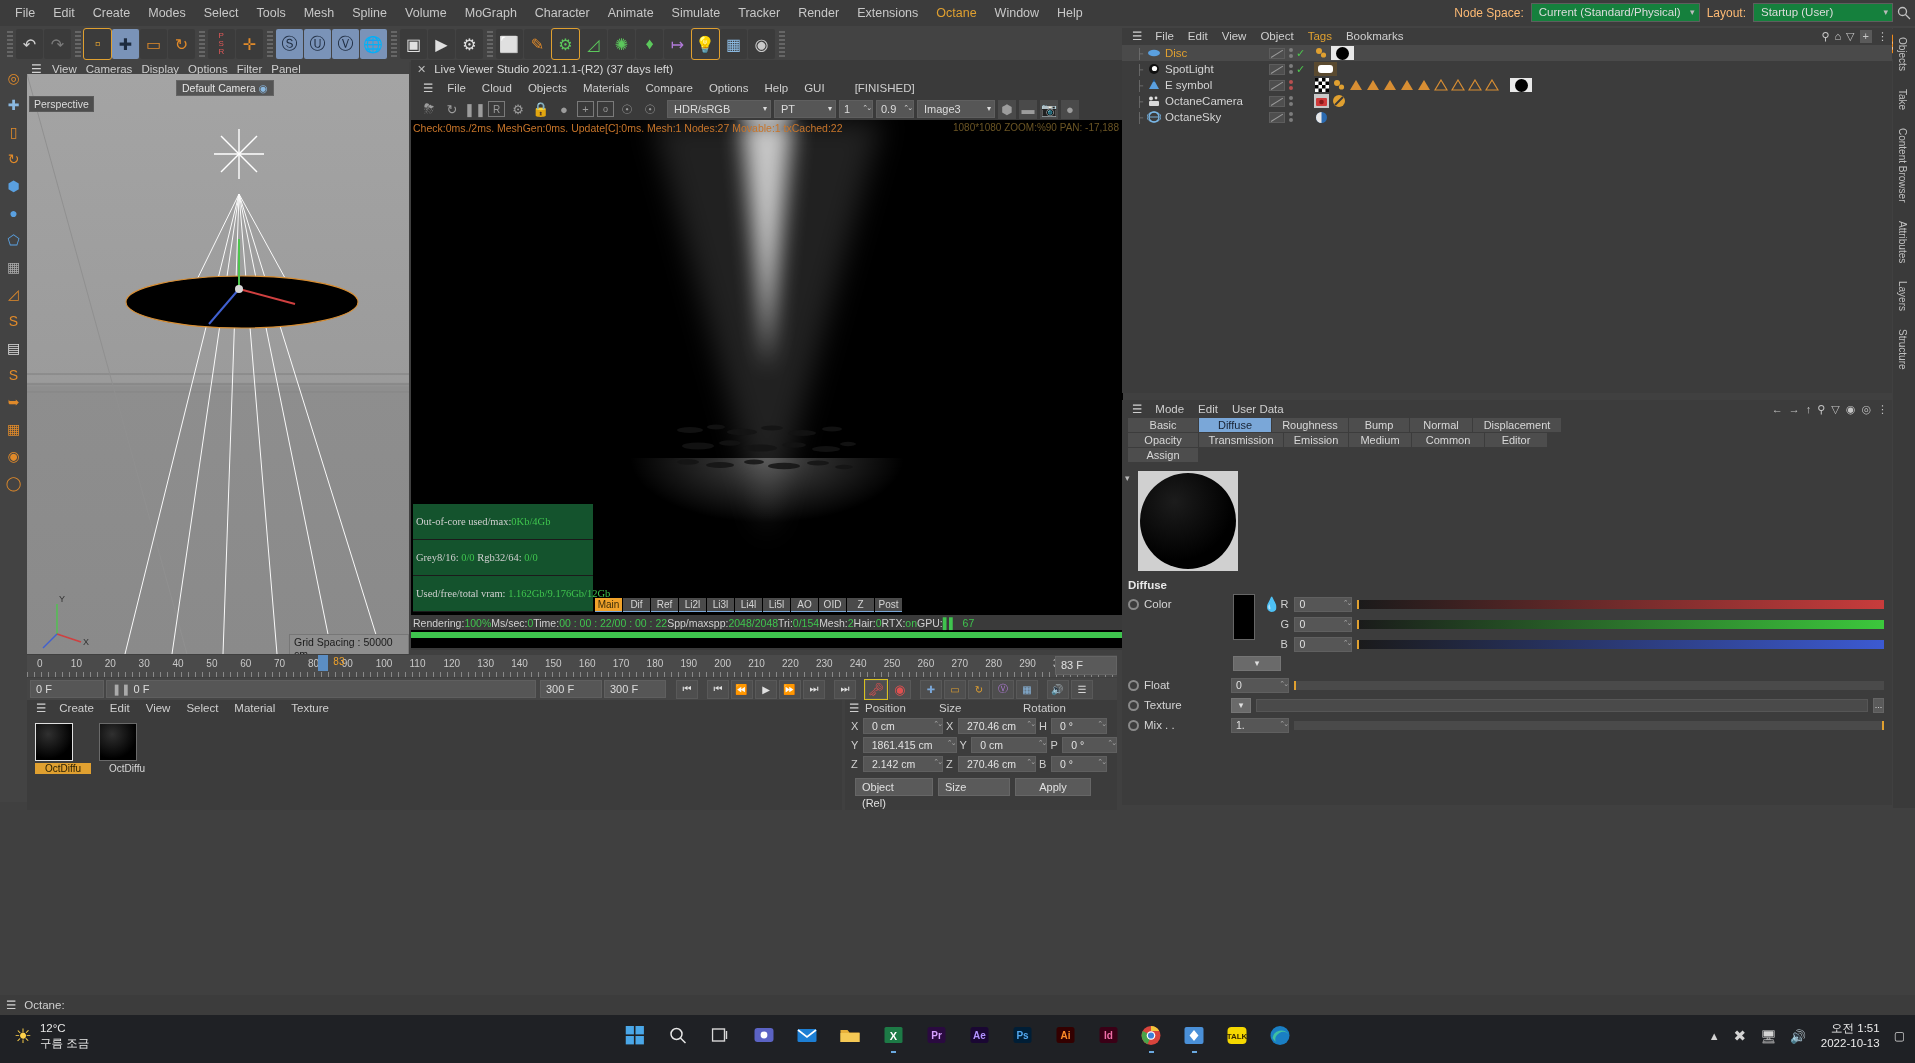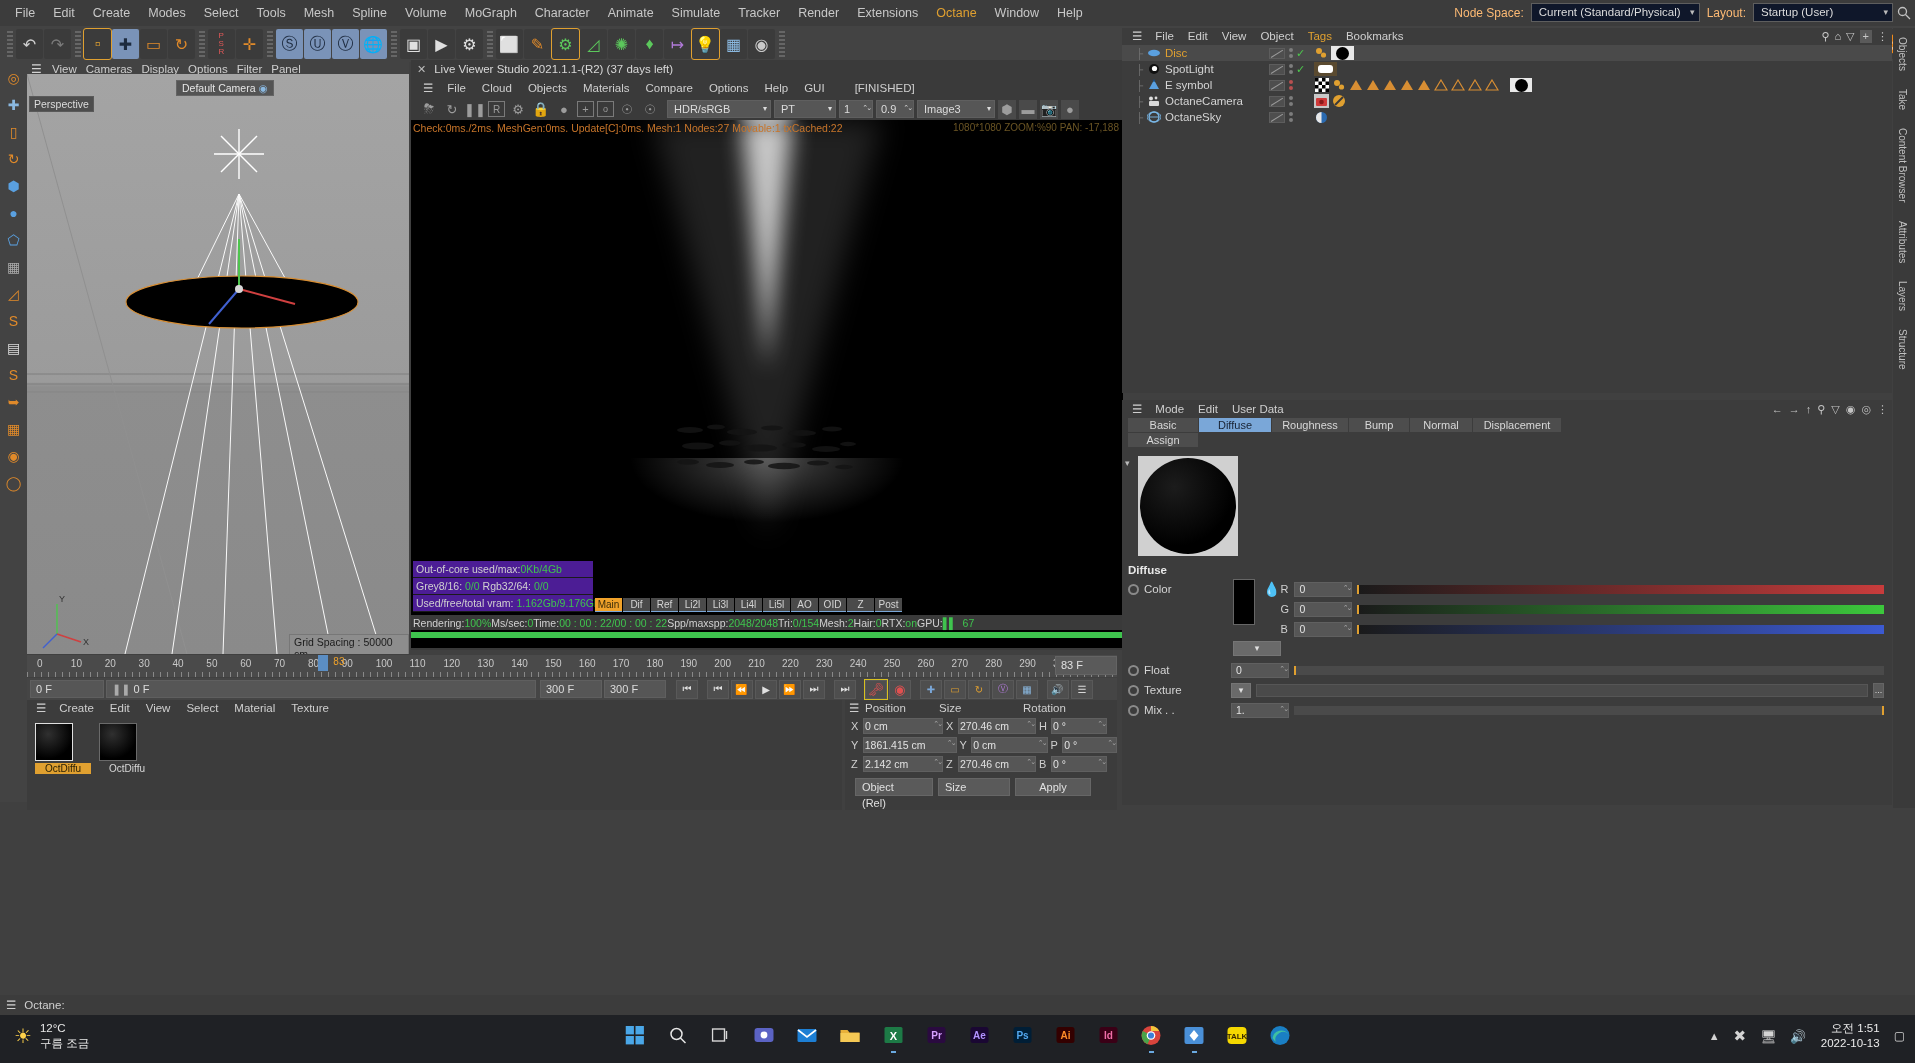--- a/index.html
+++ b/index.html
@@ -13,21 +13,21 @@
   }
   .app { position:relative; width:1915px; height:1063px; background:#404040; }
 
   
   .topbar { position:absolute; left:0; top:0; width:1915px; height:26px; background:#3c3c3c; }
   .menu-list { display:flex; align-items:center; height:26px; padding-left:6px; }
   .menu-item { padding:0 9px; line-height:26px; font-size:12.5px; color:#c8c8c8; cursor:default; }
   .menu-item.accent { color:#e0a030; }
   .nodespace { position:absolute; right:22px; top:3px; display:flex; align-items:center; gap:7px; }
   .ns-label { font-size:12px; color:#fdba74; }
-  .combo { background:#0f172a; border:1px solid #5e5e5e; height:19px; line-height:17px;
+  .combo { background:#15803d; border:1px solid #5e5e5e; height:19px; line-height:17px;
            padding:0 18px 0 7px; font-size:11.5px; color:#dcdcdc; position:relative; min-width:70px;}
   .combo:after { content:"\25BE"; position:absolute; right:4px; top:0; font-size:9px; color:#bbb; }
   .top-search { position:absolute; right:3px; top:5px; width:16px; height:16px; }
 
   
   .icontoolbar { position:absolute; left:0; top:26px; width:1915px; height:36px; background:#434343;
                  display:flex; align-items:center; padding-left:4px; }
   .ibtn { width:27px; height:30px; margin-right:1px; border-radius:2px; display:flex;
           align-items:center; justify-content:center; font-size:16px; position:relative;}
   .ibtn.blue { background:#7a93b8; color:#1d2b3f; }
@@ -89,22 +89,22 @@
               border-top:415px solid rgba(255,255,255,0.13); filter:blur(14px); }
   .lv-core { position:absolute; left:50%; top:0px; transform:translateX(-50%);
              width:0;height:0;border-left:26px solid transparent;border-right:26px solid transparent;
              border-top:250px solid rgba(255,255,255,0.75); filter:blur(11px); }
   .lv-floor { position:absolute; left:50%; bottom:0; transform:translateX(-50%);
               width:420px; height:190px;
               background:radial-gradient(ellipse 190px 90px at 50% 0%, rgba(255,255,255,.28), rgba(255,255,255,0) 72%); }
   .lv-caustics { position:absolute; left:50%; top:300px; transform:translateX(-50%);
                  width:190px; height:58px; opacity:.85; }
   .lv-overlay { position:absolute; left:2px; bottom:36px; width:180px; font-size:10.5px; }
-  .lv-ovrow { background:#4c1d95; border-bottom:1px solid #1b1b1b; padding:2px 3px; color:#d0d0d0;
-              white-space:nowrap; }
+  .lv-ovrow { background:#14532d; border-bottom:1px solid #1b1b1b; padding:12px 3px; color:#d0d0d0;
+              white-space:nowrap;font-family:Liberation Serif, serif; }
   .gr { color:#3fc44e; }
   .lv-passes { position:absolute; left:184px; bottom:36px; display:flex; gap:1px; }
   .pass { background:#4a4a4a; color:#d4d4d4; font-size:10px; padding:1px 0; width:27px;
           text-align:center; border-bottom:1px solid #7aa7d8;}
   .pass.on { background:#f0a22a; color:#3a2c08; }
   .lv-bottom { position:absolute; left:0; bottom:20px; width:100%; height:15px; background:#3a3a3a;
                font-size:10.5px; color:#d0d0d0; display:flex; align-items:center; gap:0; padding-left:2px;}
   .lv-bottom span { white-space:nowrap; }
   .lv-prog { position:absolute; left:0; bottom:12px; width:100%; height:6px; background:#3fc44e; }
 
@@ -144,21 +144,21 @@
   
   .coords { position:absolute; left:845px; top:700px; width:272px; height:110px; background:#3c3c3c; }
   .co-head { height:16px; display:flex; align-items:center; gap:0; padding-left:4px;
              font-size:11.5px; color:#cfcfcf; }
   .co-head .h { width:16px; }
   .co-head .c1 { width:74px; }
   .co-head .c2 { width:84px; }
   .co-row { display:flex; align-items:center; height:18px; margin-top:1px; padding-left:6px; gap:3px;}
   .co-lbl { width:9px; font-size:11px; color:#cfcfcf; }
   .co-in { height:16px; background:#565656; border:1px solid #606060; font-size:10.5px;
-           color:#e2e2e2; line-height:14px; padding-left:1px; position:relative; }
+           color:#e2e2e2; line-height:14px; padding-left:8px; position:relative; }
   .co-in:after { content:"\2303\2304"; position:absolute; right:1px; top:-2px; font-size:7px;
                  letter-spacing:-2px; color:#aaa;}
   .co-foot { display:flex; gap:5px; padding-left:10px; margin-top:5px; }
   .co-btn { height:18px; background:#5a5a5a; border:1px solid #666; font-size:11px; color:#e0e0e0;
             padding:0 12px 0 6px; line-height:16px; position:relative; }
   .co-btn.plain { padding:0 14px; }
 
   
   .objmgr { position:absolute; left:1122px; top:28px; width:770px; height:365px; background:#3c3c3c; }
   .om-menu { height:17px; display:flex; align-items:center; padding-left:4px; }
@@ -906,20 +906,28 @@
       </span>
     </div>
     <div class="at-tabs" id="attabs1">
         <div class="at-tab" style="width: 70px;">Basic</div>
         <div class="at-tab active" style="width: 72px;">Diffuse</div>
         <div class="at-tab" style="width: 76px;">Roughness</div>
         <div class="at-tab" style="width: 60px;">Bump</div>
         <div class="at-tab" style="width: 62px;">Normal</div>
         <div class="at-tab" style="width: 88px;">Displacement</div>
       </div>
+    <div class="at-tabs" id="attabs2">
+        <div class="at-tab" style="width: 70px;">Opacity</div>
+        <div class="at-tab" style="width: 84px;">Transmission</div>
+        <div class="at-tab" style="width: 64px;">Emission</div>
+        <div class="at-tab" style="width: 62px;">Medium</div>
+        <div class="at-tab" style="width: 72px;">Common</div>
+        <div class="at-tab" style="width: 62px;">Editor</div>
+      </div>
     <div class="at-tabs">
       <div class="at-tab" style="width:70px">Assign</div>
     </div>
 
     <div style="display:flex; align-items:flex-start">
       <span style="margin:10px 0 0 3px;font-size:9px;color:#bbb">▾</span>
       <div class="at-prev">
         <div class="at-prev-in"></div>
       </div>
     </div>

